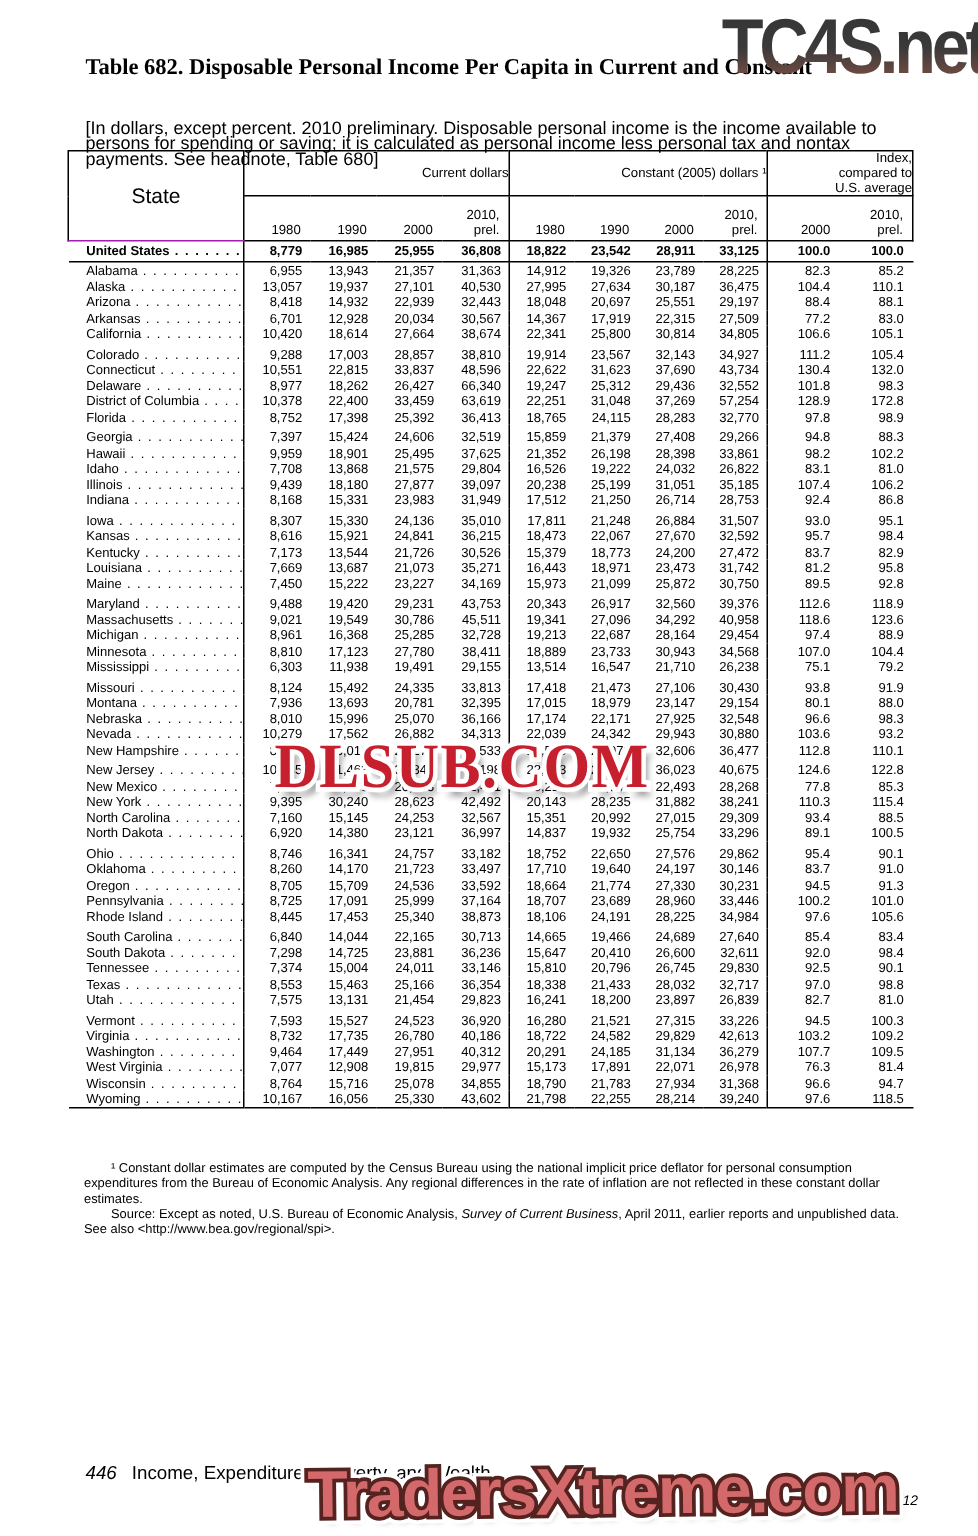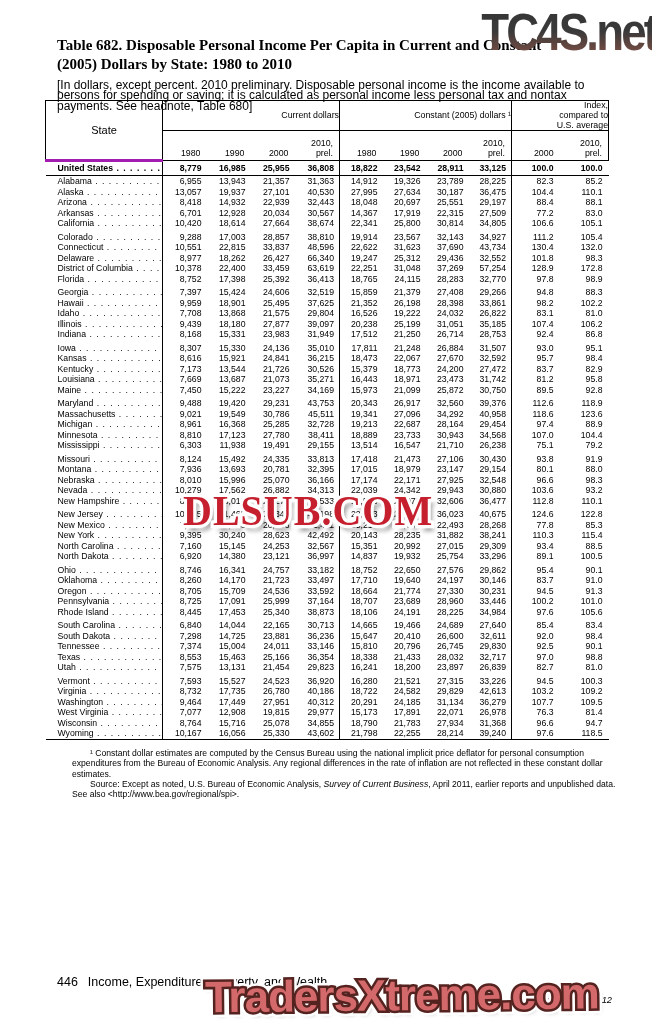--- a/index.html
+++ b/index.html
@@ -14,42 +14,42 @@
             font-size:12px;line-height:10.4px;}
 
   
   .tablewrap{position:absolute;left:45px;top:100px;width:563px;}
   table{border-collapse:collapse;width:563px;table-layout:fixed;
         border-top:1px solid #000;border-bottom:1px solid #000;}
   td{padding:0;margin:0;font-size:8.7px;line-height:10.5px;white-space:nowrap;
      overflow:hidden;vertical-align:middle;}
   .vr{border-right:1px solid #000;}
   .h1 .stub-h{border-left:1px solid #000;border-right:1px solid #000;
-              border-bottom:3px solid #a21caf;vertical-align:middle;text-align:center;
-              font-size:11px;}
+              border-bottom:1px solid #a21caf;vertical-align:middle;text-align:center;
+              font-size:14px;}
   .h1 td.grp{border-bottom:1px solid #000;text-align:right;vertical-align:middle;
              font-size:8.8px;line-height:9.8px;height:29px;}
   .h1 td:last-child,.h2 td:last-child{border-right:1px solid #000;}
   .h2 td{height:27px;vertical-align:bottom;text-align:right;padding-right:6px;
          padding-bottom:2px;border-bottom:1px solid #000;font-size:8.8px;line-height:9.6px;}
   .num{text-align:right;padding-right:5px;}
   td.c8,td.c9{padding-right:6px;}
   .state{padding-left:12px;padding-right:2px;}
   .dots{letter-spacing:1px;}
   .us td{font-weight:bold;height:13px;line-height:13px;border-bottom:1px solid #000;}
   .gap td{height:3px;line-height:3px;font-size:1px;}
 
   
-  .footnotes{position:absolute;left:56px;top:748px;width:557px;
-             font-size:8.6px;line-height:10.3px;margin-left:16px;}
+  .footnotes{position:absolute;left:56px;top:773px;width:557px;
+             font-size:8.6px;line-height:10.3px;}
   .footnotes p{margin:0;text-indent:18px;}
 
   
   .footer-left{position:absolute;left:57px;top:975px;font-size:12.5px;}
-  .footer-left .pageno{margin-right:10px;}
+  .footer-left .pageno{margin-right:10px;font-style:italic;}
   .footer-right{position:absolute;right:40px;top:995px;font-size:9.3px;font-style:italic;}
 
   
   .wm-top{position:absolute;top:2px;right:-4px;z-index:6;
           font-family:"Liberation Sans",sans-serif;font-weight:bold;
           font-size:48px;letter-spacing:-3px;transform:scale(.95,1.08);transform-origin:top right;
           background:linear-gradient(180deg,#343434 0%,#3a3a3a 50%,#6d4a42 80%,#a37f72 100%);
           -webkit-background-clip:text;background-clip:text;color:transparent;}
 
   .wm-mid{position:absolute;left:183px;top:487px;width:290px;height:50px;z-index:7;}
@@ -72,21 +72,20 @@
 </style>
 </head>
 <body>
 
 <div class="page">
 
   <div class="wm-top">TC4S.net</div>
 
   <div class="title">
     <div>Table 682. Disposable Personal Income Per Capita in Current and Constant</div>
-    <div>(2005) Dollars by State: 1980 to 2010</div>
   </div>
 
   <div class="headnote">[In dollars, except percent. 2010 preliminary. Disposable personal income is the income available to persons for spending or saving; it is calculated as personal income less personal tax and nontax payments. See headnote, Table 680]</div>
 
   <div class="tablewrap">
     <table>
       <colgroup>
         <col style="width:117px">
         <col style="width:44px">
           <col style="width:44px">

